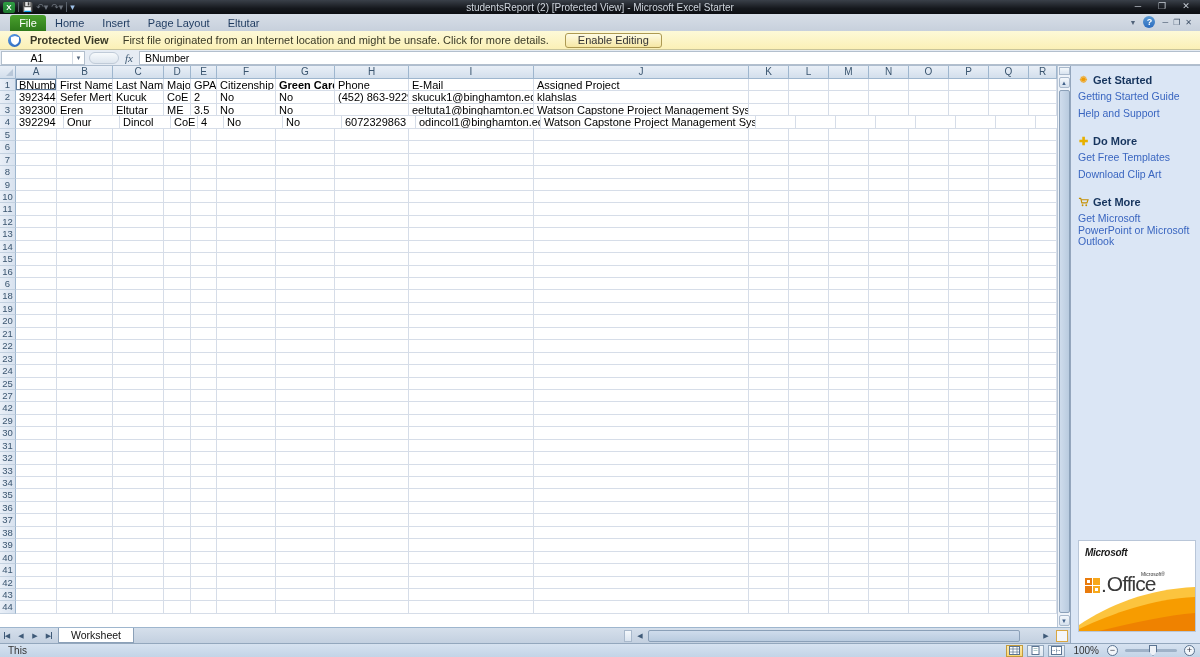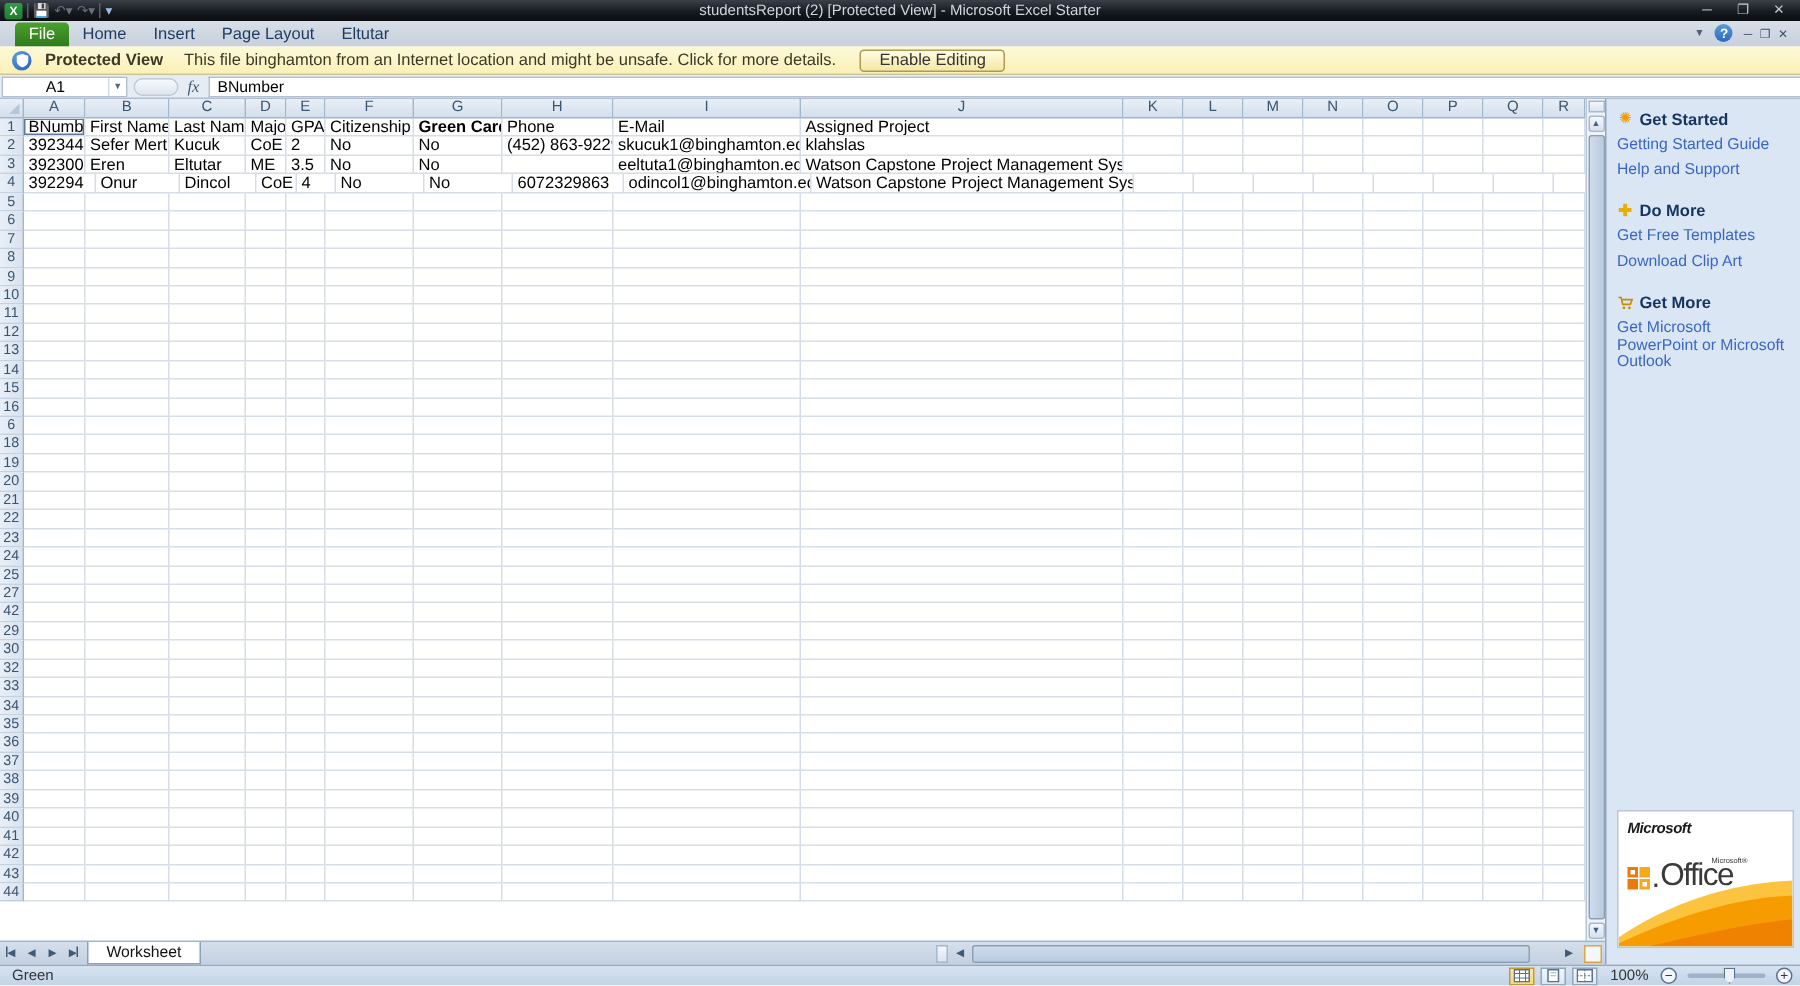--- a/index.html
+++ b/index.html
@@ -184,21 +184,21 @@
   </div>
 </div>
 
 <div class="msgbar">
   <span class="shield">
     <svg width="8" height="9" viewBox="0 0 8 9">
         <path d="M4 0 L8 1.2 V4.2 C8 6.6 6.2 8.2 4 9 C1.8 8.2 0 6.6 0 4.2 V1.2 Z" fill="#ffffff"></path>
       </svg>
   </span>
   <span class="msg-title">Protected View</span>
-  <span class="msg-text">This file binghamton from an Internet location and might be unsafe. Click for more details.</span>
+  <span class="msg-text">First file originated from an Internet location and might be unsafe. Click for more details.</span>
   <button class="enable-btn">Enable Editing</button>
 </div>
 
 <div class="formularow">
   <div class="namebox">
     <span class="ref">A1</span>
     <span class="dd">▼</span>
   </div>
   <div class="fxpill"></div>
   <span class="fx">fx</span>
@@ -813,20 +813,41 @@
             <div class="cell" style="width: 40px;"></div>
             <div class="cell" style="width: 40px;"></div>
             <div class="cell" style="width: 40px;"></div>
             <div class="cell" style="width: 40px;"></div>
             <div class="cell" style="width: 40px;"></div>
             <div class="cell" style="width: 40px;"></div>
             <div class="cell" style="width: 28px;"></div>
           </div>
           <div class="grow">
             <div class="rowhdr">30</div>
+            <div class="cell" style="width: 41px;"></div>
+            <div class="cell" style="width: 56px;"></div>
+            <div class="cell" style="width: 51px;"></div>
+            <div class="cell" style="width: 27px;"></div>
+            <div class="cell" style="width: 26px;"></div>
+            <div class="cell" style="width: 59px;"></div>
+            <div class="cell" style="width: 59px;"></div>
+            <div class="cell" style="width: 74px;"></div>
+            <div class="cell" style="width: 125px;"></div>
+            <div class="cell" style="width: 215px;"></div>
+            <div class="cell" style="width: 40px;"></div>
+            <div class="cell" style="width: 40px;"></div>
+            <div class="cell" style="width: 40px;"></div>
+            <div class="cell" style="width: 40px;"></div>
+            <div class="cell" style="width: 40px;"></div>
+            <div class="cell" style="width: 40px;"></div>
+            <div class="cell" style="width: 40px;"></div>
+            <div class="cell" style="width: 28px;"></div>
+          </div>
+          <div class="grow">
+            <div class="rowhdr">31</div>
             <div class="cell" style="width: 41px;"></div>
             <div class="cell" style="width: 56px;"></div>
             <div class="cell" style="width: 51px;"></div>
             <div class="cell" style="width: 27px;"></div>
             <div class="cell" style="width: 26px;"></div>
             <div class="cell" style="width: 59px;"></div>
             <div class="cell" style="width: 59px;"></div>
             <div class="cell" style="width: 74px;"></div>
             <div class="cell" style="width: 125px;"></div>
             <div class="cell" style="width: 215px;"></div>
@@ -1179,21 +1200,21 @@
             <span class="sq sq4"></span>
         </span>
         <span class="office-dot">.</span>
         <span class="office-txt">Office</span>
       </div>
     </div>
   </div>
 </div>
 
 <div class="statusbar">
-  <span class="ready">Green</span>
+  <span class="ready">This</span>
   <div class="sbright">
     <span class="viewbtn active">
       <svg width="11" height="9" viewBox="0 0 11 9">
           <rect x="0.5" y="0.5" width="10" height="8" fill="#fff" stroke="#5a7391"></rect>
           <path d="M0 3 H11 M0 6 H11 M4 0 V9 M8 0 V9" stroke="#5a7391" stroke-width="0.7"></path>
         </svg>
     </span>
     <span class="viewbtn">
       <svg width="11" height="9" viewBox="0 0 11 9">
           <rect x="2" y="0.5" width="7" height="8" fill="#fff" stroke="#5a7391"></rect>

